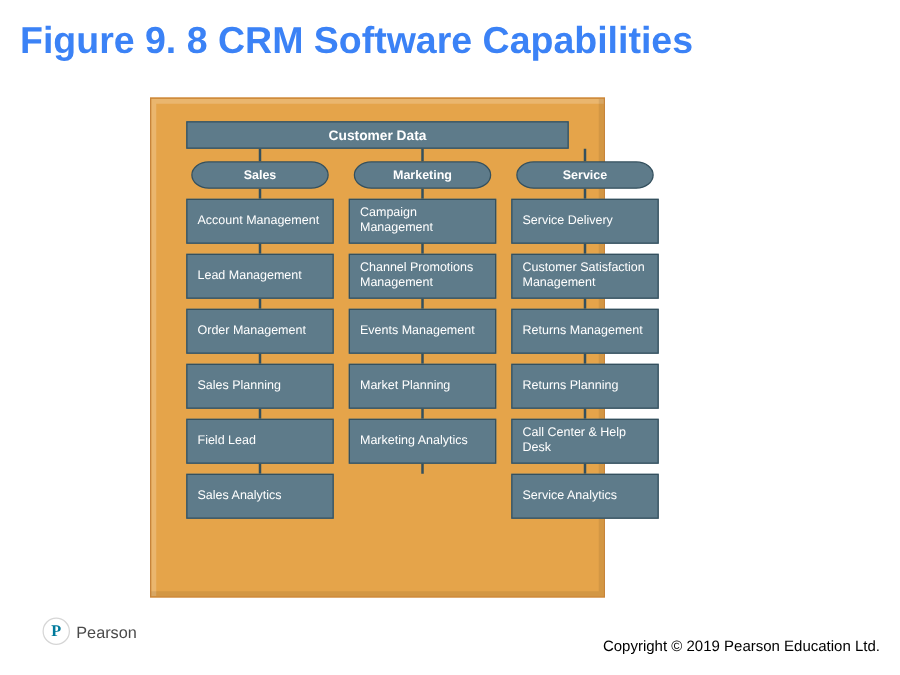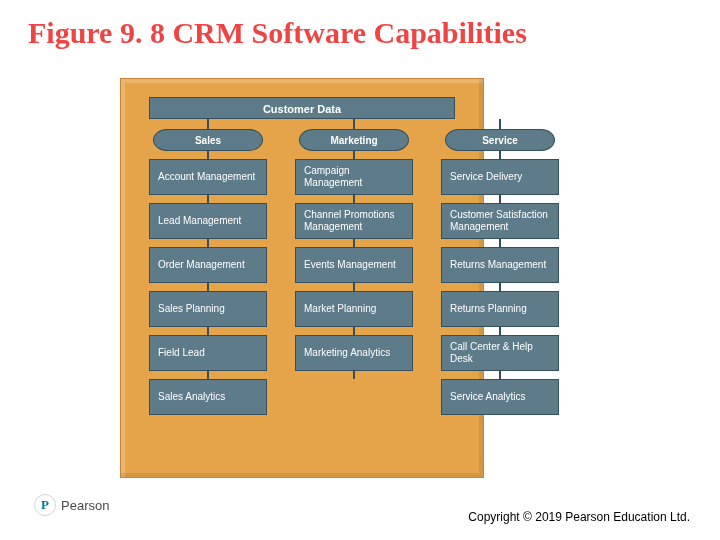--- a/index.html
+++ b/index.html
@@ -13,25 +13,25 @@
   }
   .slide {
     position: relative;
     width: 720px;
     height: 540px;
     box-sizing: border-box;
   }
   .title {
     position: absolute;
     top: 16px;
-    left: 28px;
-    font-family: Liberation Serif, serif;
+    left: 16px;
+    font-family: Liberation Sans, sans-serif;
     font-size: 30px;
     font-weight: bold;
-    color: #ef4444;
+    color: #3b82f6;
   }
   .figure-frame {
     position: absolute;
     top: 78px;
     left: 120px;
     width: 364px;
     height: 400px;
     background: #e5a44a;
     border: 1px solid #c7843a;
     box-shadow: inset -4px -4px 0 rgba(0,0,0,0.08), inset 4px 4px 0 rgba(255,255,255,0.2);
@@ -57,21 +57,21 @@
     box-sizing: border-box;
   }
   .cols {
     position: absolute;
     top: 22px;
     left: 10px;
     right: 10px;
     bottom: 0;
     display: flex;
     justify-content: space-between;
-    gap: 28px;
+    gap: 12px;
   }
   .col {
     position: relative;
     flex: 1;
     display: flex;
     flex-direction: column;
     align-items: center;
   }
   .vconnector {
     width: 0;
@@ -103,21 +103,21 @@
     font-size: 10px;
     line-height: 12px;
     display: flex;
     align-items: center;
     padding: 0 8px;
     box-sizing: border-box;
     text-align: left;
   }
   .footer {
     position: absolute;
-    right: 30px;
+    right: 16px;
     bottom: 16px;
     font-size: 12px;
     color: #000000;
     text-align: right;
   }
   .logo {
     position: absolute;
     left: 34px;
     bottom: 24px;
     display: flex;

